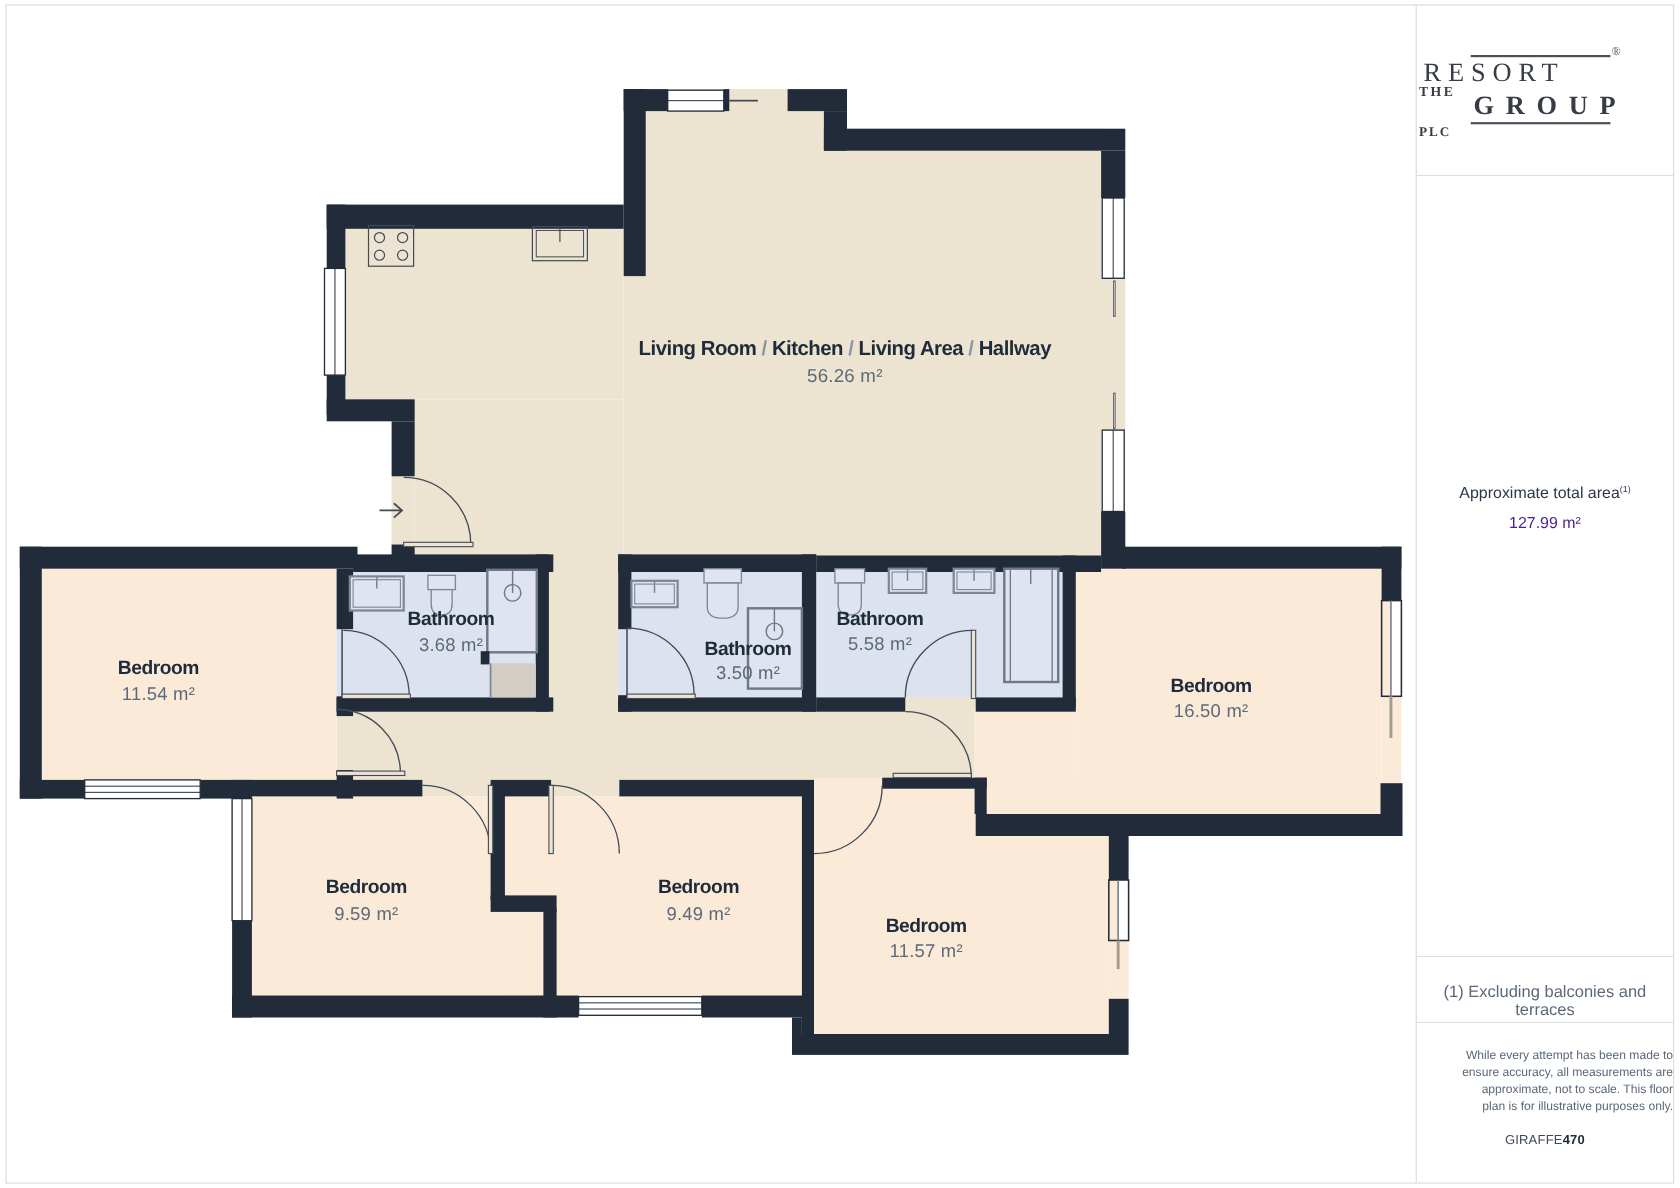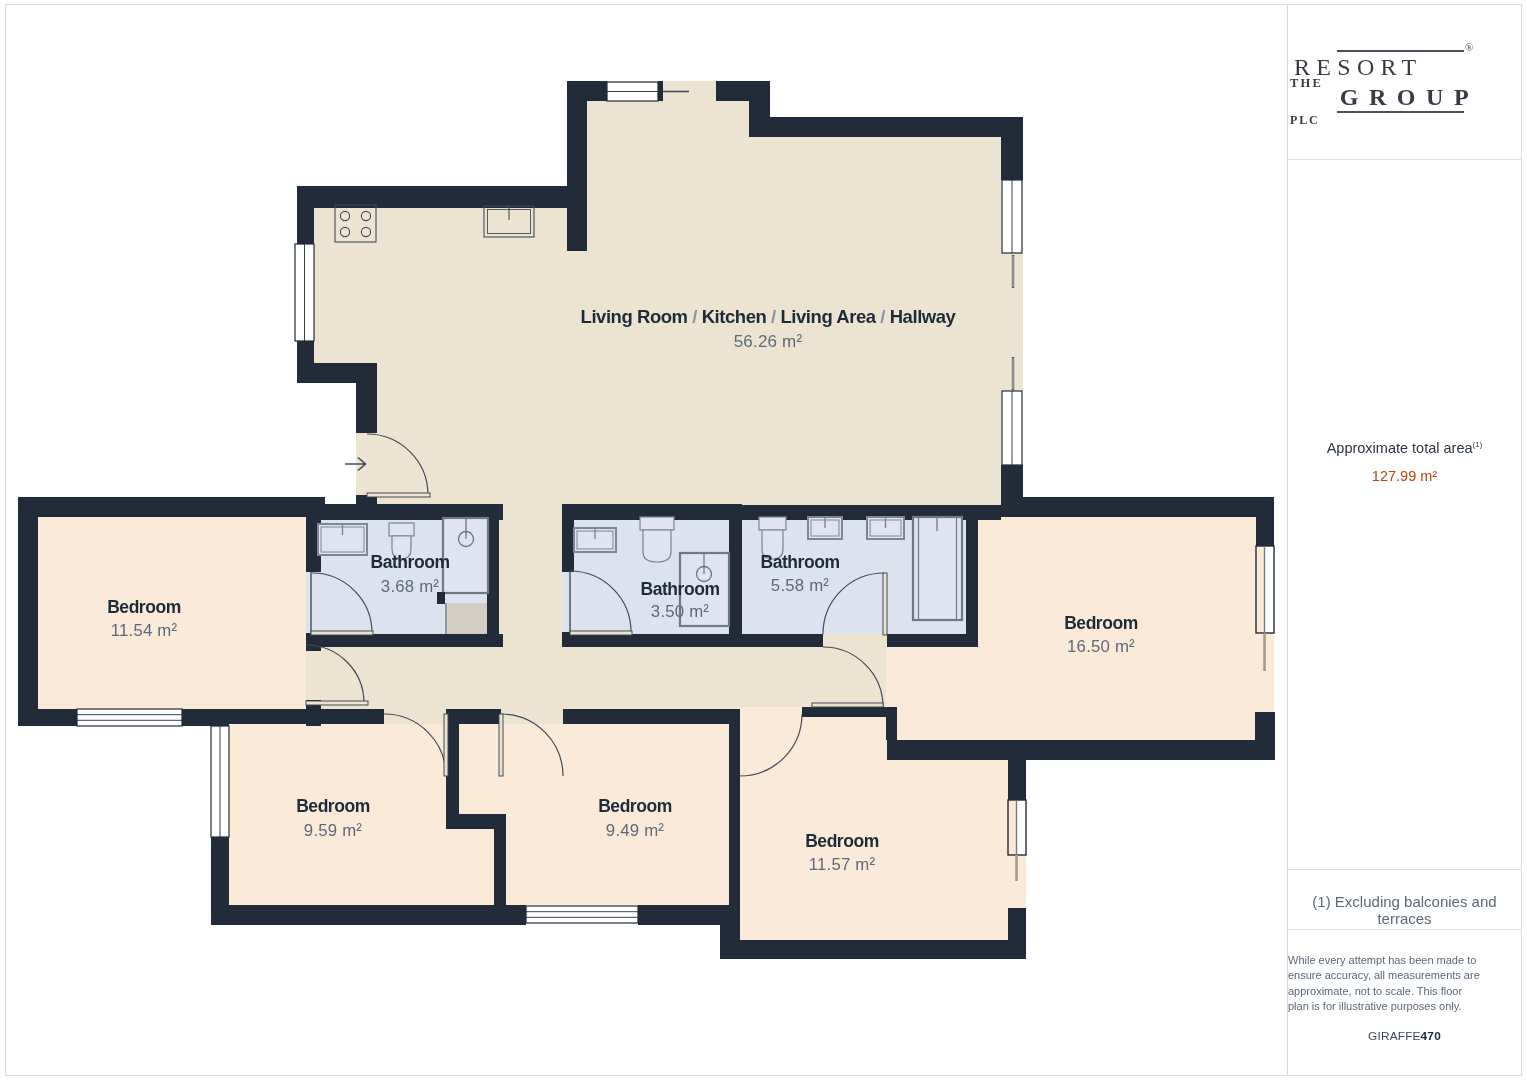--- a/index.html
+++ b/index.html
@@ -6,23 +6,23 @@
   body{font-family:"Liberation Sans", sans-serif;position:relative;}
   .card{position:absolute;left:5px;top:4px;width:1515px;height:1070px;border:1px solid #d9dadc;background:#fff;}
   .vdiv{position:absolute;left:1287px;top:4px;width:1px;height:1071px;background:#d9dadc;}
   .h1line{position:absolute;left:1288px;top:159px;width:233px;height:1px;background:#dcdee0;}
   .h2line{position:absolute;left:1288px;top:869px;width:233px;height:1px;background:#dcdee0;}
   .h3line{position:absolute;left:1288px;top:929px;width:233px;height:1px;background:#dcdee0;}
   #plan{position:absolute;left:0;top:0;}
   .side{position:absolute;left:1288px;top:0;width:233px;}
   .logo{position:absolute;top:0;left:0;width:233px;text-align:center;color:#363b44;font-family:"Liberation Serif",serif;}
   .apx{position:absolute;top:440px;left:0;width:233px;text-align:center;color:#2c3745;font-weight:normal;font-size:14.5px;}
-  .apv{position:absolute;top:468px;left:0;width:233px;text-align:center;color:#c2410c;font-size:14.5px;}
+  .apv{position:absolute;top:468px;left:0;width:233px;text-align:center;color:#4c1d95;font-size:14.5px;}
   .note{position:absolute;top:893px;left:0;width:233px;text-align:center;color:#5a6878;font-size:15px;}
-  .disc{position:absolute;top:953px;left:0;width:233px;text-align:left;color:#5a6878;font-size:11px;line-height:15.3px;}
+  .disc{position:absolute;top:953px;left:0;width:233px;text-align:right;color:#5a6878;font-size:11px;line-height:15.3px;}
   .gir{position:absolute;top:1029px;left:0;width:233px;text-align:center;color:#3d4855;font-size:11.8px;letter-spacing:0.2px;}
   .gir b{color:#242e3a;}
 </style>
 </head>
 <body>
 
 <div class="card"></div>
 
 <div class="vdiv"></div>
 

